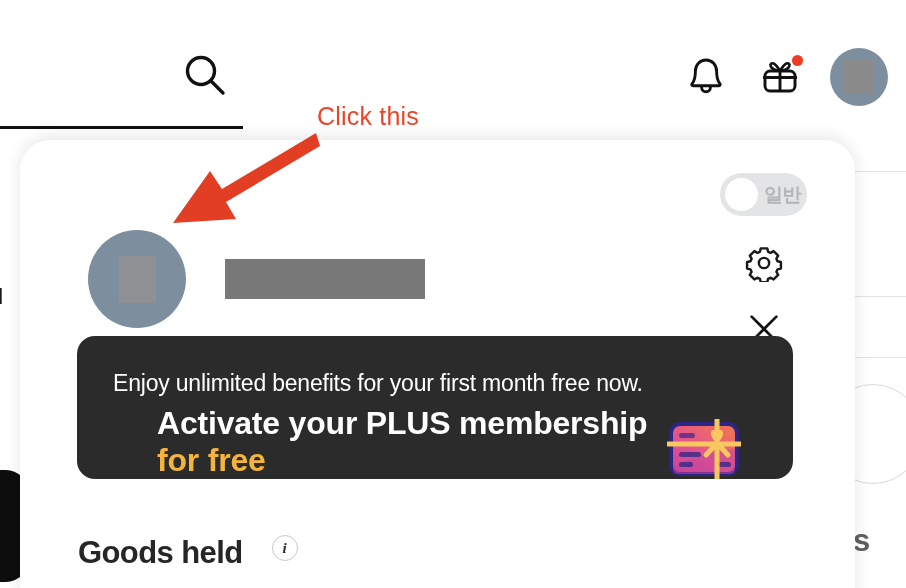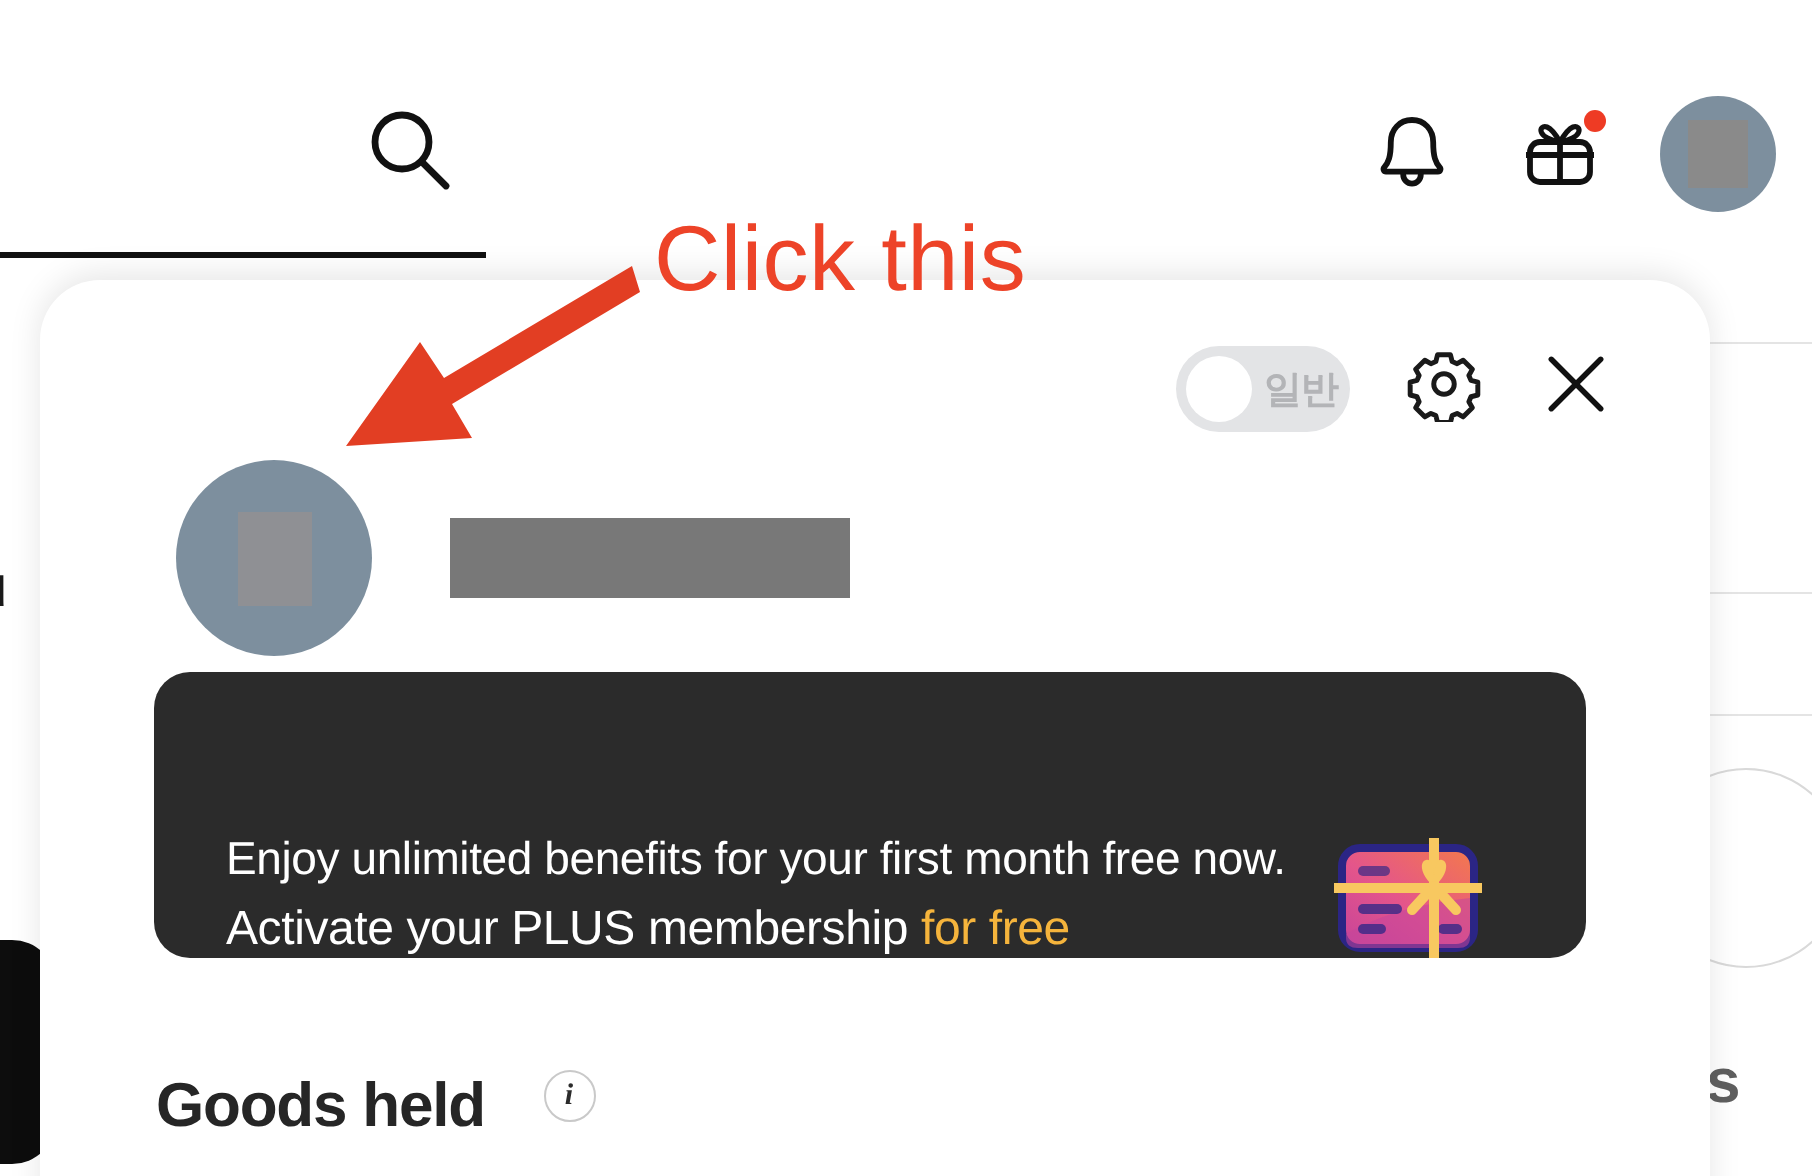--- a/index.html
+++ b/index.html
@@ -93,21 +93,21 @@
     width: 835px; height: 500px;
     background: #ffffff;
     border-top-left-radius: 30px;
     border-top-right-radius: 30px;
     box-shadow: 0 -3px 16px rgba(0,0,0,0.10);
     overflow: hidden;
   }
 
   #modal-topbar {
     position: absolute; right: 48px; top: 33px;
-    display: flex; gap: 28px;
+    display: flex; align-items: center; gap: 28px; flex-direction: column;
   }
   #mode-toggle {
     position: relative;
     width: 87px; height: 43px; border-radius: 22px;
     background: #e3e4e6;
     display: flex; align-items: center;
   }
   #toggle-knob {
     position: absolute; left: 5px; top: 5px;
     width: 33px; height: 33px; border-radius: 50%;
@@ -159,22 +159,23 @@
   }
   #promo-line-1 {
     font-size: 23px; color: #ffffff;
     line-height: 1.47;
     max-width: 560px;
     font-weight: 400;
     letter-spacing: -0.2px;
   }
   #promo-line-2 {
     margin-top: 4px;
-    font-size: 24px; font-weight: 400; color: #ffffff;
+    font-size: 32px; font-weight: 700; color: #ffffff;
     letter-spacing: -0.2px;
+    margin-left: 44px;
   }
   #promo-highlight { color: #f5b43c; }
   #promo-art {
     flex: none;
     width: 74px; height: 60px;
     margin-right: 52px;
   }
 
   
   #goods-row {
@@ -193,22 +194,22 @@
     color: #2b2b2b;
     font-family: "Liberation Serif", serif;
   }
 
   
   #annot-layer {
     position: absolute; inset: 0;
     pointer-events: none;
   }
   #annot-text {
-    position: absolute; left: 327px; top: 102px;
-    font-size: 46px; font-weight: 400;
+    position: absolute; left: 317px; top: 102px;
+    font-size: 25px; font-weight: 400;
     color: #ed4328;
     letter-spacing: 0.2px;
     font-family: "Liberation Sans", sans-serif;
     white-space: nowrap;
   }
   #annot-arrow {
     position: absolute; left: 160px; top: 125px;
     width: 175px; height: 105px;
   }
 </style>

